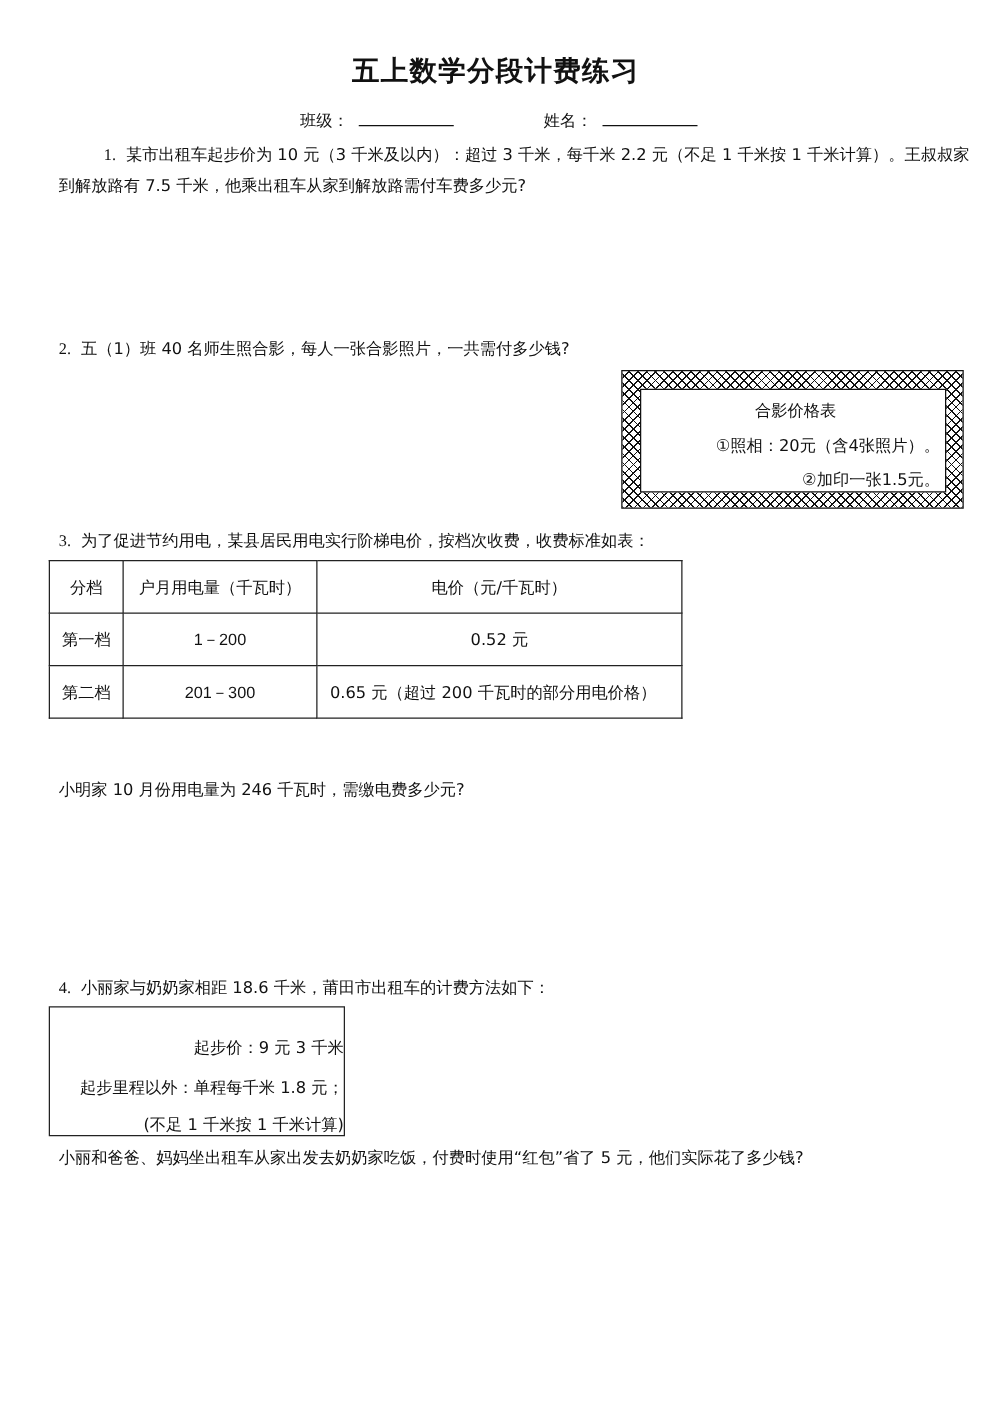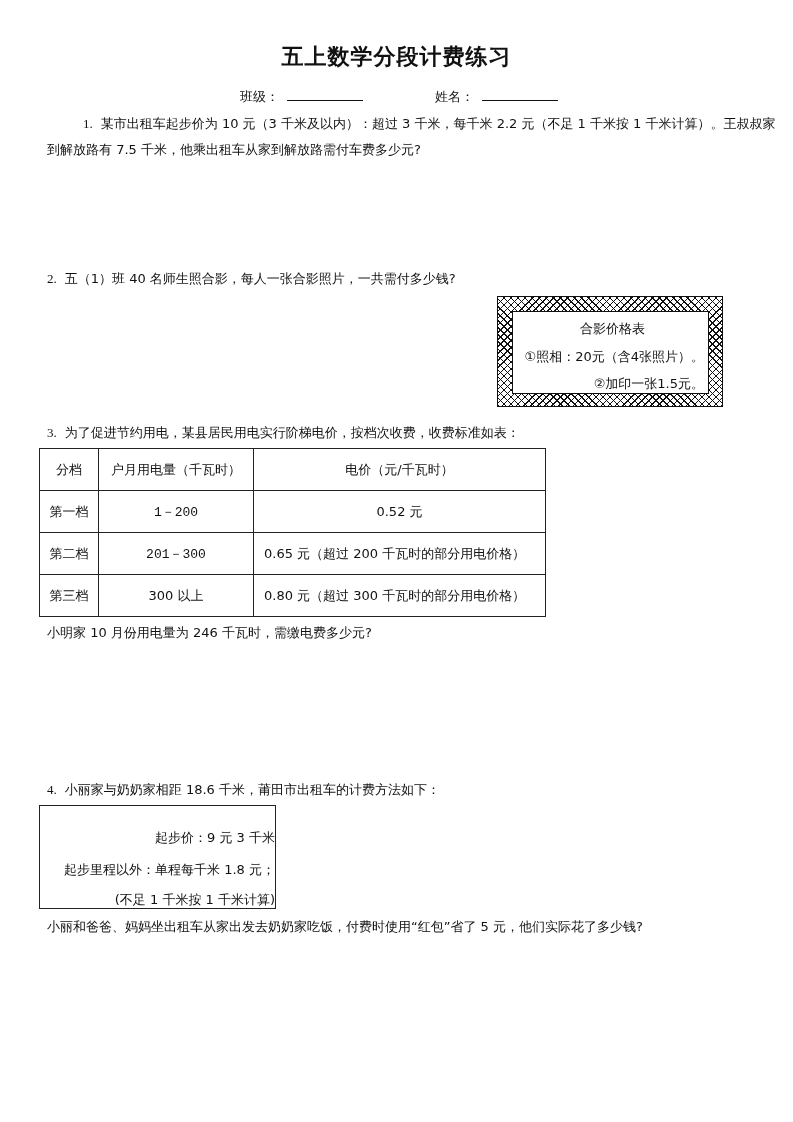--- a/index.html
+++ b/index.html
@@ -15,25 +15,25 @@
     font-family: "DejaVu Sans", sans-serif;
   }
   .field-row { top: 88px; font-size: 13px; }
   .field-label { display: inline-block; }
   .blank {
     display: inline-block; width: 76px; border-bottom: 1px solid #111;
     height: 12px; vertical-align: baseline; margin-left: 8px;
   }
   .q { font-size: 13px; line-height: 25px; left: 47px; width: 700px; }
   .q .num { margin-right: 8px; font-family: "Liberation Serif", serif; }
-  .serif { font-family: Liberation Mono, monospace; }
+  .serif { font-family: Liberation Sans, sans-serif; }
 
   
   .hatch-box {
-    left: 497px; top: 296px; width: 226px; height: 111px;
+    left: 497px; top: 296px; width: 274px; height: 111px;
     box-sizing: border-box; border: 1px solid #111;
     background-color: #fff;
     background-image:
       repeating-linear-gradient(45deg, #111 0 1px, transparent 1px 5px),
       repeating-linear-gradient(-45deg, #111 0 1px, transparent 1px 5px);
   }
   .hatch-inner {
     position: absolute; left: 14px; top: 14px; right: 13px; bottom: 12px;
     background: #fff; border: 1px solid #111; box-sizing: border-box;
     font-size: 13px;
@@ -103,25 +103,20 @@
   <tr>
     <td class="c0">第一档</td>
     <td class="c1 serif">1－200</td>
     <td class="c2">0.52 元</td>
   </tr>
   <tr>
     <td class="c0">第二档</td>
     <td class="c1 serif">201－300</td>
     <td class="c2 left">0.65 元（超过 200 千瓦时的部分用电价格）</td>
   </tr>
-  <tr>
-    <td class="c0">第三档</td>
-    <td class="c1">300 以上</td>
-    <td class="c2 left">0.80 元（超过 300 千瓦时的部分用电价格）</td>
-  </tr>
 </tbody>
   </table>
 
 <div class="abs q" style="top:620px;">小明家 10 月份用电量为 246 千瓦时，需缴电费多少元?</div>
 
 <div class="abs q" style="top:777px;">
   <span class="num">4.</span><span>小丽家与奶奶家相距 18.6 千米，莆田市出租车的计费方法如下：</span>
 </div>
 
 <div class="abs taxi-box">

